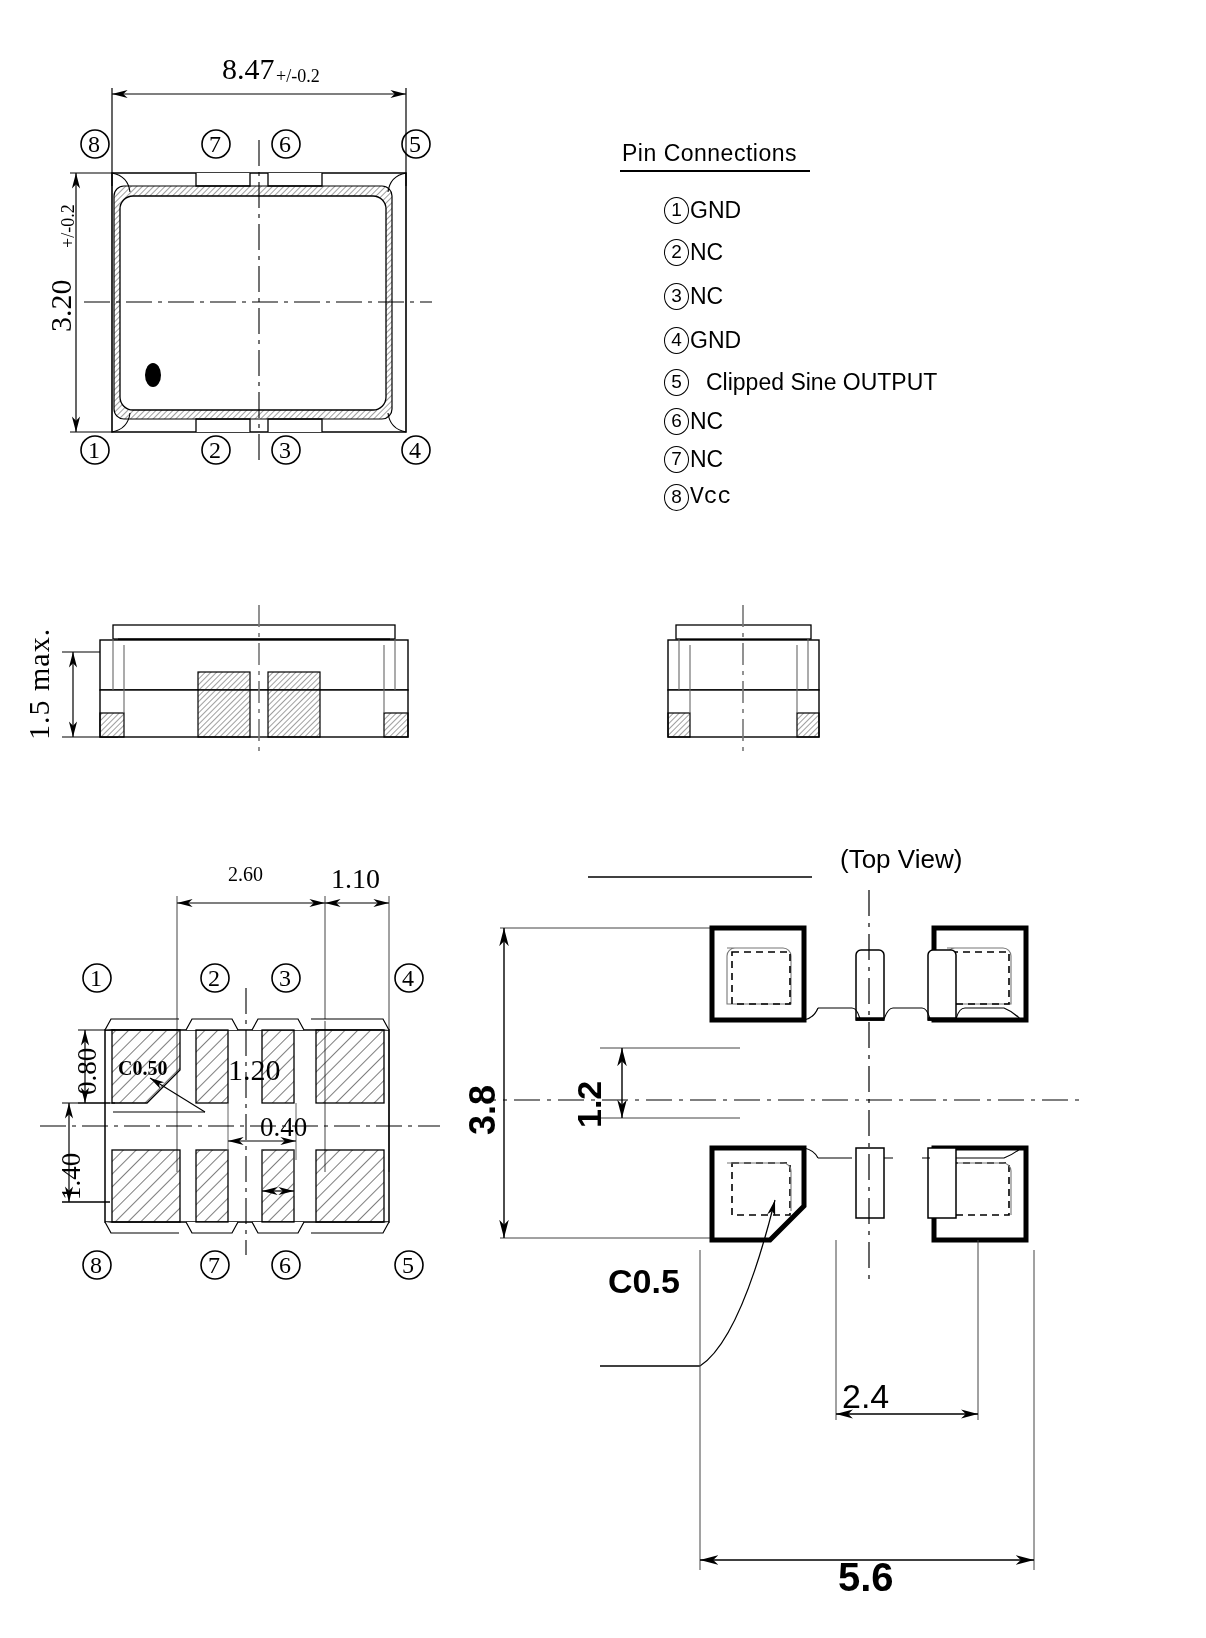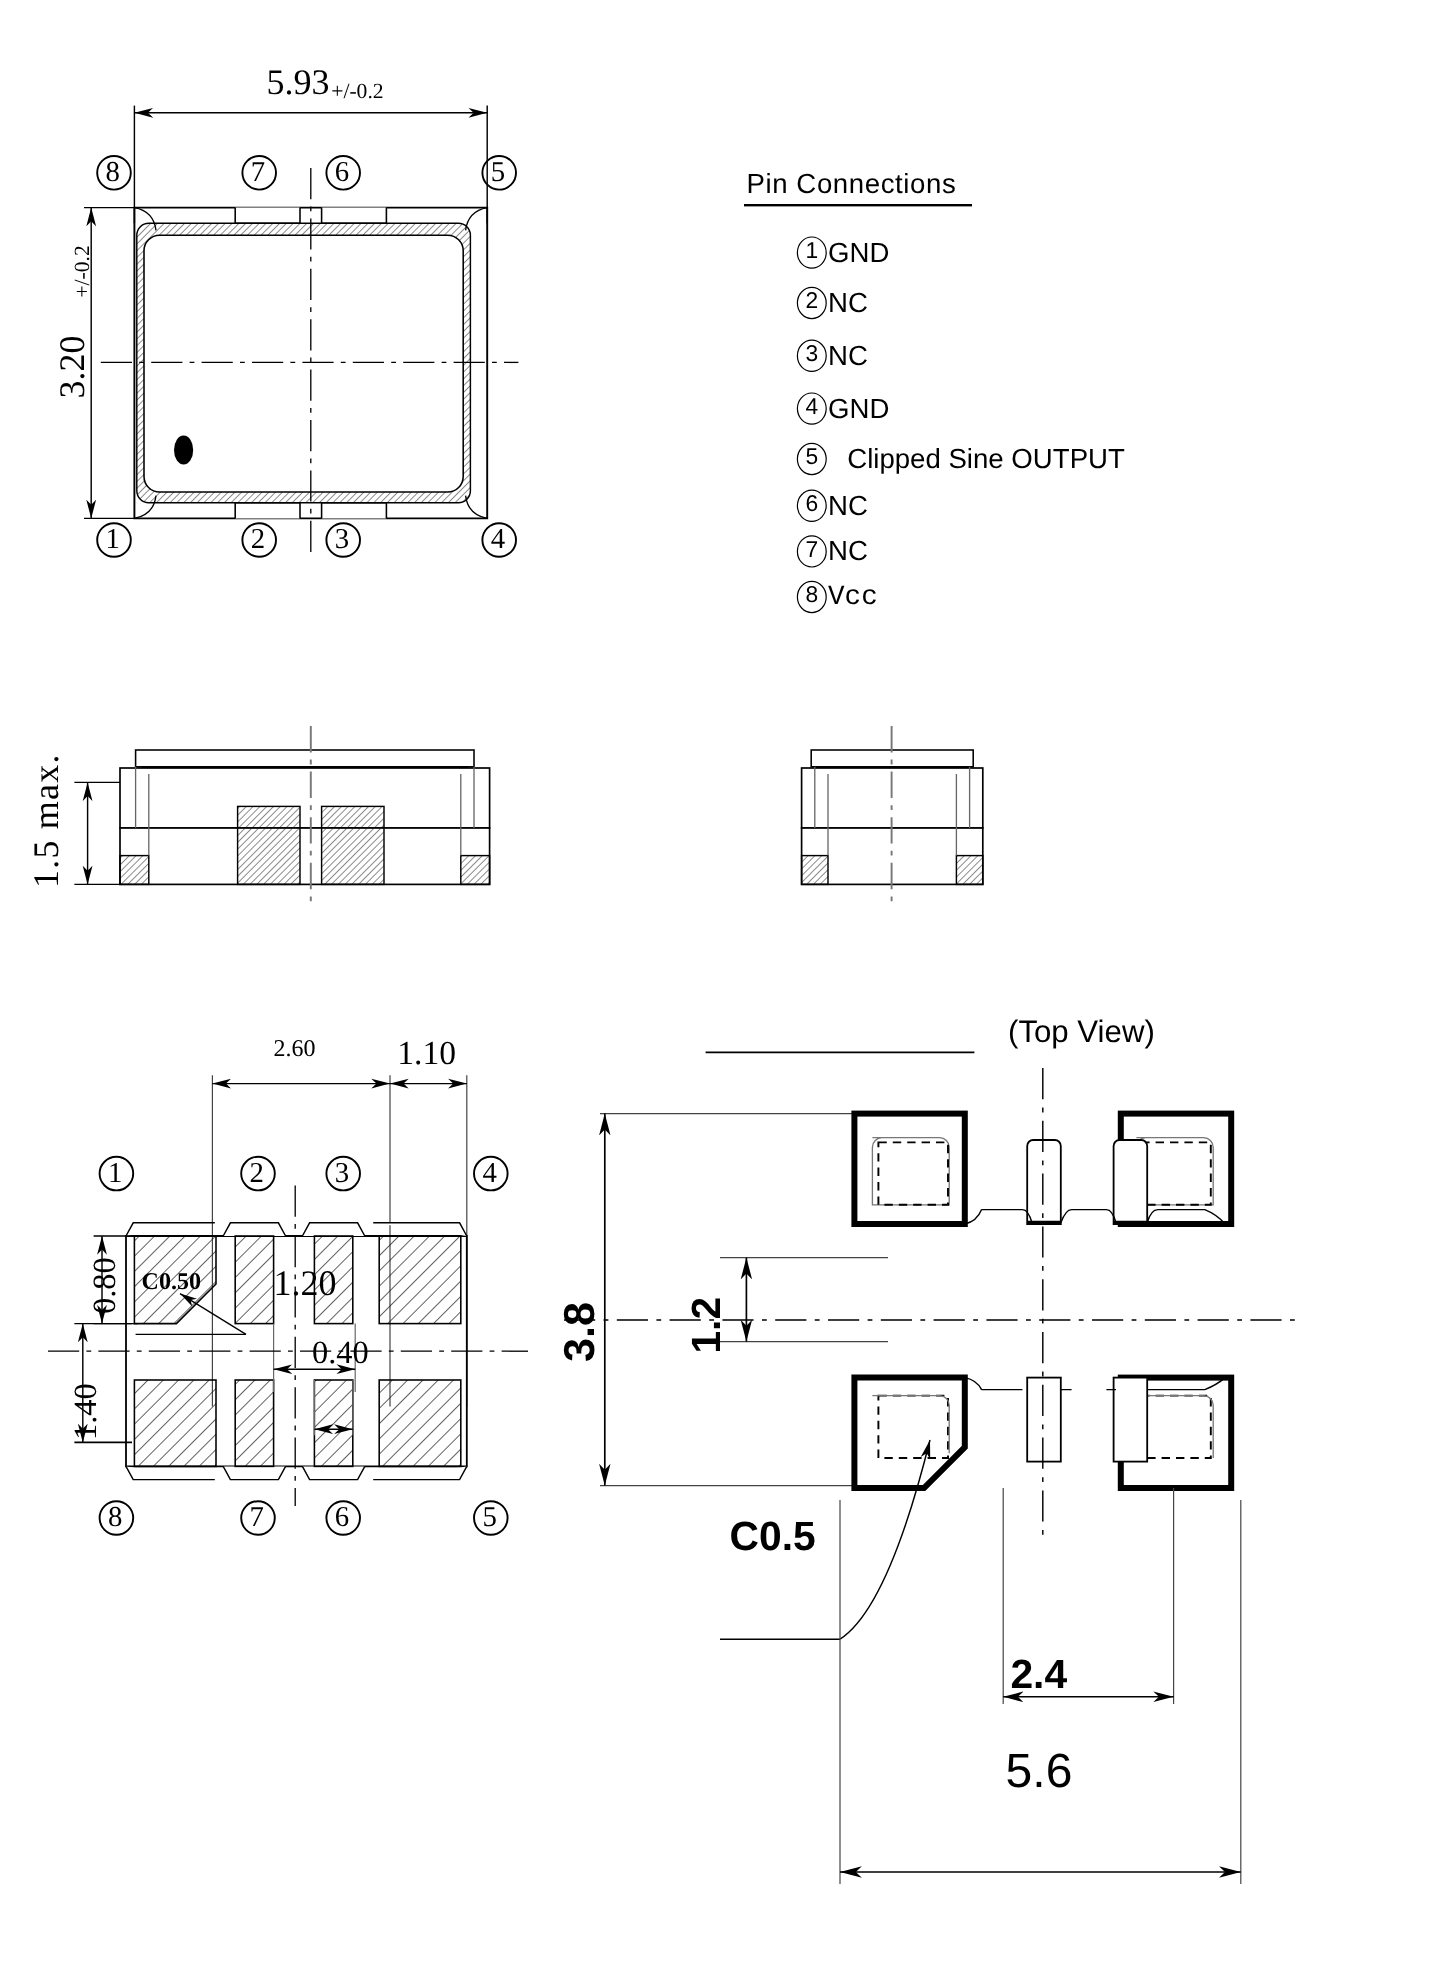--- a/index.html
+++ b/index.html
@@ -250,21 +250,21 @@
     <line x1="1034" y1="1250" x2="1034" y2="1570" stroke="#444" stroke-width="1"></line>
     <line x1="700" y1="1560" x2="1034" y2="1560" stroke="#000" stroke-width="1.4" marker-start="url(#arrOut)" marker-end="url(#arrIn)"></line>
 
     <g stroke="#000" stroke-width="1.2" stroke-dasharray="26,7,4,7">
       <line x1="869" y1="890" x2="869" y2="1280"></line>
       <line x1="470" y1="1100" x2="1080" y2="1100"></line>
     </g>
   </g>
 </svg>
 
-<div class="lbl dim" style="left:222px;top:52px;font-size:30px;">5.93</div>
+<div class="lbl dim" style="left:222px;top:52px;font-size:30px;">8.47</div>
 <div class="lbl dim" style="left:276px;top:66px;font-size:18px;">+/-0.2</div>
 
 <div class="lbl dim rot90" style="left:44px;top:332px;font-size:30px;">3.20</div>
 <div class="lbl dim rot90" style="left:58px;top:248px;font-size:18px;">+/-0.2</div>
 
 <div class="lbl dim" style="left:88px;top:131px;font-size:24px;">8</div>
 <div class="lbl dim" style="left:209px;top:131px;font-size:24px;">7</div>
 <div class="lbl dim" style="left:279px;top:131px;font-size:24px;">6</div>
 <div class="lbl dim" style="left:409px;top:131px;font-size:24px;">5</div>
 
@@ -329,16 +329,16 @@
 <div class="lbl dim" style="left:90px;top:1252px;font-size:24px;">8</div>
 <div class="lbl dim" style="left:208px;top:1252px;font-size:24px;">7</div>
 <div class="lbl dim" style="left:279px;top:1252px;font-size:24px;">6</div>
 <div class="lbl dim" style="left:402px;top:1252px;font-size:24px;">5</div>
 
 <div class="lbl sans" style="left:840px;top:844px;font-size:26px;">(Top View)</div>
 
 <div class="lbl sans" style="left:462px;top:1135px;font-size:36px;font-weight:600;transform:rotate(-90deg);transform-origin:left top;">3.8</div>
 <div class="lbl sans" style="left:570px;top:1128px;font-size:34px;font-weight:600;transform:rotate(-90deg);transform-origin:left top;">1.2</div>
 <div class="lbl sans" style="left:608px;top:1262px;font-size:34px;font-weight:600;">C0.5</div>
-<div class="lbl sans" style="left:842px;top:1377px;font-size:34px;font-weight:700;">2.4</div>
-<div class="lbl sans" style="left:838px;top:1454px;font-size:40px;font-weight:400;">5.6</div>
+<div class="lbl sans" style="left:842px;top:1377px;font-size:34px;font-weight:400;">2.4</div>
+<div class="lbl sans" style="left:838px;top:1555px;font-size:40px;font-weight:700;">5.6</div>
 
 </div>
 
 </body></html>

